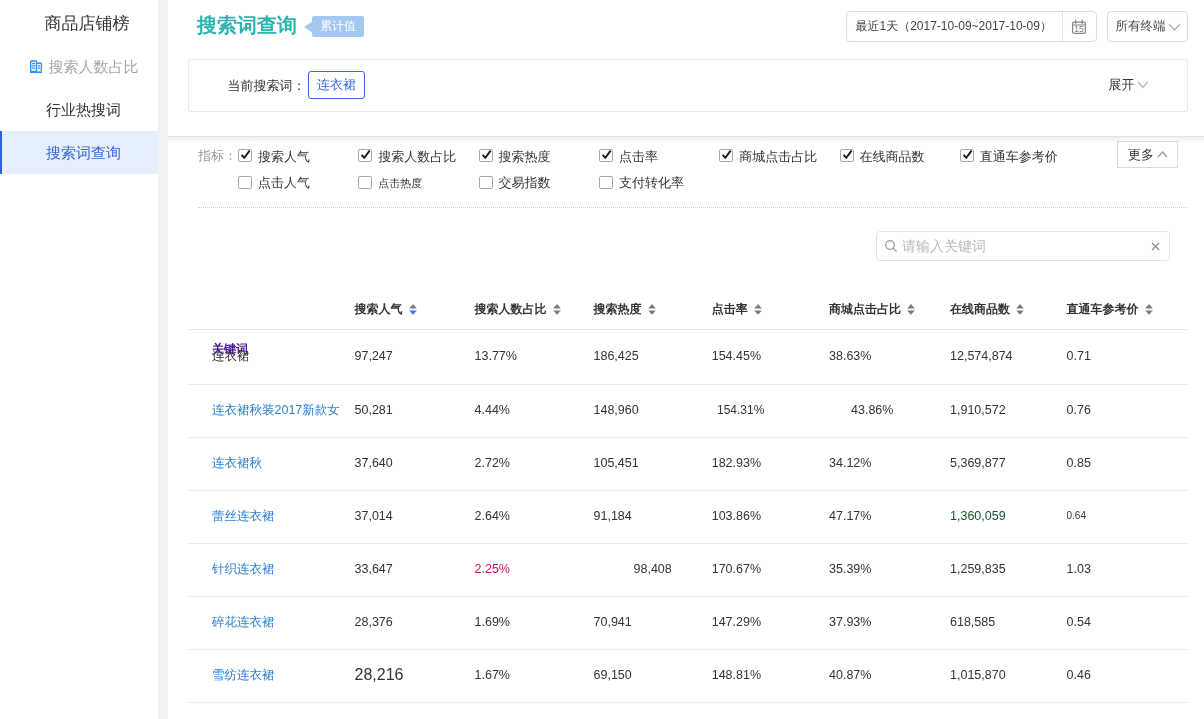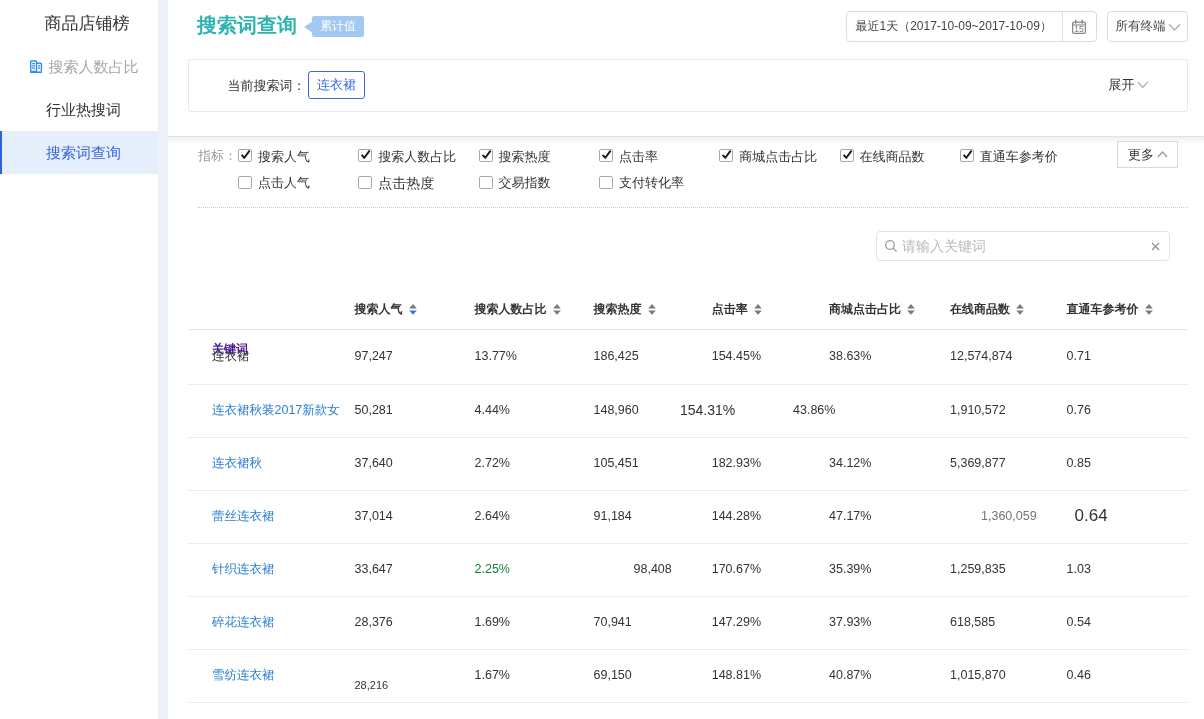--- a/index.html
+++ b/index.html
@@ -77,21 +77,21 @@
   </svg>
 <div class="ab" style="left:859.5px;top:149.5px;font-size:13px;color:#333;line-height:14px;">在线商品数</div>
 <div class="ab" style="left:959.8px;top:149px;width:14px;height:13px;border:1px solid #a9a9a9;border-radius:2px;box-sizing:border-box;background:#fff;"></div>
 <svg class="ab" style="left:960.8px;top:148.5px;" width="13" height="12" viewBox="0 0 13 12" fill="none">
     <path d="M2.6 5.8 L5.3 8.8 L10.6 1.6" stroke="#1a1a1a" stroke-width="1.9" fill="none"></path>
   </svg>
 <div class="ab" style="left:979.8px;top:149.5px;font-size:13px;color:#333;line-height:14px;">直通车参考价</div>
 <div class="ab" style="left:238px;top:175.5px;width:14px;height:13px;border:1px solid #a9a9a9;border-radius:2px;box-sizing:border-box;background:#fff;"></div>
 <div class="ab" style="left:258px;top:176px;font-size:13px;color:#333;line-height:14px;">点击人气</div>
 <div class="ab" style="left:358.3px;top:175.5px;width:14px;height:13px;border:1px solid #a9a9a9;border-radius:2px;box-sizing:border-box;background:#fff;"></div>
-<div class="ab" style="left:378.3px;top:176px;font-size:14px;color:#333;line-height:14px;">点击热度</div>
+<div class="ab" style="left:378.3px;top:176px;font-size:11px;color:#333;line-height:14px;">点击热度</div>
 <div class="ab" style="left:478.6px;top:175.5px;width:14px;height:13px;border:1px solid #a9a9a9;border-radius:2px;box-sizing:border-box;background:#fff;"></div>
 <div class="ab" style="left:498.6px;top:176px;font-size:13px;color:#333;line-height:14px;">交易指数</div>
 <div class="ab" style="left:598.9px;top:175.5px;width:14px;height:13px;border:1px solid #a9a9a9;border-radius:2px;box-sizing:border-box;background:#fff;"></div>
 <div class="ab" style="left:618.9px;top:176px;font-size:13px;color:#333;line-height:14px;">支付转化率</div>
 <div class="ab" style="left:1117px;top:141px;width:61px;height:27px;border:1px solid #d9d9d9;box-sizing:border-box;background:#fff;"></div>
 <div class="ab" style="left:1128px;top:147px;font-size:13px;color:#333;line-height:15px;">更多</div>
 <svg class="ab" style="left:1157px;top:151px;" width="11" height="7" viewBox="0 0 11 7" fill="none">
     <path d="M1 6 L5.5 1 L10 6" stroke="#999" stroke-width="1.3" fill="none"></path>
   </svg>
 <div class="ab" style="left:198px;top:207px;width:990px;height:0;border-top:1px dotted #cccccc;"></div>
@@ -147,62 +147,62 @@
 <div class="ab" style="left:593.5px;top:349.25px;font-size:12.5px;color:#333;line-height:14px;white-space:nowrap;">186,425</div>
 <div class="ab" style="left:711.7px;top:349.25px;font-size:12.5px;color:#333;line-height:14px;white-space:nowrap;">154.45%</div>
 <div class="ab" style="left:829px;top:349.25px;font-size:12.5px;color:#333;line-height:14px;white-space:nowrap;">38.63%</div>
 <div class="ab" style="left:950px;top:349.25px;font-size:12.5px;color:#333;line-height:14px;white-space:nowrap;">12,574,874</div>
 <div class="ab" style="left:1066.5px;top:349.25px;font-size:12.5px;color:#333;line-height:14px;white-space:nowrap;">0.71</div>
 <div class="ab" style="left:188px;top:383.5px;width:1000px;height:1px;background:#ededed;"></div>
 <div class="ab" style="left:212px;top:403px;font-size:12.5px;color:#2b80d4;line-height:14px;white-space:nowrap;">连衣裙秋装2017新款女</div>
 <div class="ab" style="left:354.5px;top:403px;font-size:12.5px;color:#333;line-height:14px;white-space:nowrap;">50,281</div>
 <div class="ab" style="left:474.5px;top:403px;font-size:12.5px;color:#333;line-height:14px;white-space:nowrap;">4.44%</div>
 <div class="ab" style="left:593.5px;top:403px;font-size:12.5px;color:#333;line-height:14px;white-space:nowrap;">148,960</div>
-<div class="ab" style="left:680px;top:403px;font-size:14px;color:#333;line-height:14px;white-space:nowrap;">154.31%</div>
-<div class="ab" style="left:793px;top:403px;font-size:12.5px;color:#333;line-height:14px;white-space:nowrap;">43.86%</div>
+<div class="ab" style="left:717px;top:403px;font-size:12px;color:#333;line-height:14px;white-space:nowrap;">154.31%</div>
+<div class="ab" style="left:851px;top:403px;font-size:12.5px;color:#333;line-height:14px;white-space:nowrap;">43.86%</div>
 <div class="ab" style="left:950px;top:403px;font-size:12.5px;color:#333;line-height:14px;white-space:nowrap;">1,910,572</div>
 <div class="ab" style="left:1066.5px;top:403px;font-size:12.5px;color:#333;line-height:14px;white-space:nowrap;">0.76</div>
 <div class="ab" style="left:188px;top:436.5px;width:1000px;height:1px;background:#ededed;"></div>
 <div class="ab" style="left:212px;top:456px;font-size:12.5px;color:#2b80d4;line-height:14px;white-space:nowrap;">连衣裙秋</div>
 <div class="ab" style="left:354.5px;top:456px;font-size:12.5px;color:#333;line-height:14px;white-space:nowrap;">37,640</div>
 <div class="ab" style="left:474.5px;top:456px;font-size:12.5px;color:#333;line-height:14px;white-space:nowrap;">2.72%</div>
 <div class="ab" style="left:593.5px;top:456px;font-size:12.5px;color:#333;line-height:14px;white-space:nowrap;">105,451</div>
 <div class="ab" style="left:711.7px;top:456px;font-size:12.5px;color:#333;line-height:14px;white-space:nowrap;">182.93%</div>
 <div class="ab" style="left:829px;top:456px;font-size:12.5px;color:#333;line-height:14px;white-space:nowrap;">34.12%</div>
 <div class="ab" style="left:950px;top:456px;font-size:12.5px;color:#333;line-height:14px;white-space:nowrap;">5,369,877</div>
 <div class="ab" style="left:1066.5px;top:456px;font-size:12.5px;color:#333;line-height:14px;white-space:nowrap;">0.85</div>
 <div class="ab" style="left:188px;top:489.5px;width:1000px;height:1px;background:#ededed;"></div>
 <div class="ab" style="left:212px;top:509px;font-size:12.5px;color:#2b80d4;line-height:14px;white-space:nowrap;">蕾丝连衣裙</div>
 <div class="ab" style="left:354.5px;top:509px;font-size:12.5px;color:#333;line-height:14px;white-space:nowrap;">37,014</div>
 <div class="ab" style="left:474.5px;top:509px;font-size:12.5px;color:#333;line-height:14px;white-space:nowrap;">2.64%</div>
 <div class="ab" style="left:593.5px;top:509px;font-size:12.5px;color:#333;line-height:14px;white-space:nowrap;">91,184</div>
-<div class="ab" style="left:711.7px;top:509px;font-size:12.5px;color:#333;line-height:14px;white-space:nowrap;">144.28%</div>
+<div class="ab" style="left:711.7px;top:509px;font-size:12.5px;color:#333;line-height:14px;white-space:nowrap;">103.86%</div>
 <div class="ab" style="left:829px;top:509px;font-size:12.5px;color:#333;line-height:14px;white-space:nowrap;">47.17%</div>
-<div class="ab" style="left:950px;top:509px;font-size:12.5px;color:#737373;line-height:14px;white-space:nowrap;margin-left:31px;">1,360,059</div>
-<div class="ab" style="left:1066.5px;top:509px;font-size:17px;color:#333;line-height:14px;white-space:nowrap;margin-left:8px;">0.64</div>
+<div class="ab" style="left:950px;top:509px;font-size:12.5px;color:#14532d;line-height:14px;white-space:nowrap;">1,360,059</div>
+<div class="ab" style="left:1066.5px;top:509px;font-size:10px;color:#333;line-height:14px;white-space:nowrap;">0.64</div>
 <div class="ab" style="left:188px;top:542.5px;width:1000px;height:1px;background:#ededed;"></div>
 <div class="ab" style="left:212px;top:562px;font-size:12.5px;color:#2b80d4;line-height:14px;white-space:nowrap;">针织连衣裙</div>
 <div class="ab" style="left:354.5px;top:562px;font-size:12.5px;color:#333;line-height:14px;white-space:nowrap;">33,647</div>
-<div class="ab" style="left:474.5px;top:562px;font-size:12.5px;color:#15803d;line-height:14px;white-space:nowrap;text-align:center;">2.25%</div>
+<div class="ab" style="left:474.5px;top:562px;font-size:12.5px;color:#be185d;line-height:14px;white-space:nowrap;text-align:center;">2.25%</div>
 <div class="ab" style="left:593.5px;top:562px;font-size:12.5px;color:#333;line-height:14px;white-space:nowrap;padding-left:40px;">98,408</div>
 <div class="ab" style="left:711.7px;top:562px;font-size:12.5px;color:#333;line-height:14px;white-space:nowrap;">170.67%</div>
 <div class="ab" style="left:829px;top:562px;font-size:12.5px;color:#333;line-height:14px;white-space:nowrap;">35.39%</div>
 <div class="ab" style="left:950px;top:562px;font-size:12.5px;color:#333;line-height:14px;white-space:nowrap;">1,259,835</div>
 <div class="ab" style="left:1066.5px;top:562px;font-size:12.5px;color:#333;line-height:14px;white-space:nowrap;">1.03</div>
 <div class="ab" style="left:188px;top:595.5px;width:1000px;height:1px;background:#ededed;"></div>
 <div class="ab" style="left:212px;top:615px;font-size:12.5px;color:#2b80d4;line-height:14px;white-space:nowrap;">碎花连衣裙</div>
 <div class="ab" style="left:354.5px;top:615px;font-size:12.5px;color:#333;line-height:14px;white-space:nowrap;">28,376</div>
 <div class="ab" style="left:474.5px;top:615px;font-size:12.5px;color:#333;line-height:14px;white-space:nowrap;">1.69%</div>
 <div class="ab" style="left:593.5px;top:615px;font-size:12.5px;color:#333;line-height:14px;white-space:nowrap;">70,941</div>
 <div class="ab" style="left:711.7px;top:615px;font-size:12.5px;color:#333;line-height:14px;white-space:nowrap;">147.29%</div>
 <div class="ab" style="left:829px;top:615px;font-size:12.5px;color:#333;line-height:14px;white-space:nowrap;">37.93%</div>
 <div class="ab" style="left:950px;top:615px;font-size:12.5px;color:#333;line-height:14px;white-space:nowrap;">618,585</div>
 <div class="ab" style="left:1066.5px;top:615px;font-size:12.5px;color:#333;line-height:14px;white-space:nowrap;">0.54</div>
 <div class="ab" style="left:188px;top:648.5px;width:1000px;height:1px;background:#ededed;"></div>
 <div class="ab" style="left:212px;top:668px;font-size:12.5px;color:#2b80d4;line-height:14px;white-space:nowrap;">雪纺连衣裙</div>
-<div class="ab" style="left:354.5px;top:668px;font-size:11px;color:#333;line-height:14px;white-space:nowrap;margin-top:10px;">28,216</div>
+<div class="ab" style="left:354.5px;top:668px;font-size:16px;color:#333;line-height:14px;white-space:nowrap;">28,216</div>
 <div class="ab" style="left:474.5px;top:668px;font-size:12.5px;color:#333;line-height:14px;white-space:nowrap;">1.67%</div>
 <div class="ab" style="left:593.5px;top:668px;font-size:12.5px;color:#333;line-height:14px;white-space:nowrap;">69,150</div>
 <div class="ab" style="left:711.7px;top:668px;font-size:12.5px;color:#333;line-height:14px;white-space:nowrap;">148.81%</div>
 <div class="ab" style="left:829px;top:668px;font-size:12.5px;color:#333;line-height:14px;white-space:nowrap;">40.87%</div>
 <div class="ab" style="left:950px;top:668px;font-size:12.5px;color:#333;line-height:14px;white-space:nowrap;">1,015,870</div>
 <div class="ab" style="left:1066.5px;top:668px;font-size:12.5px;color:#333;line-height:14px;white-space:nowrap;">0.46</div>
 <div class="ab" style="left:188px;top:701.5px;width:1000px;height:1px;background:#ededed;"></div>
 
 </body></html>

